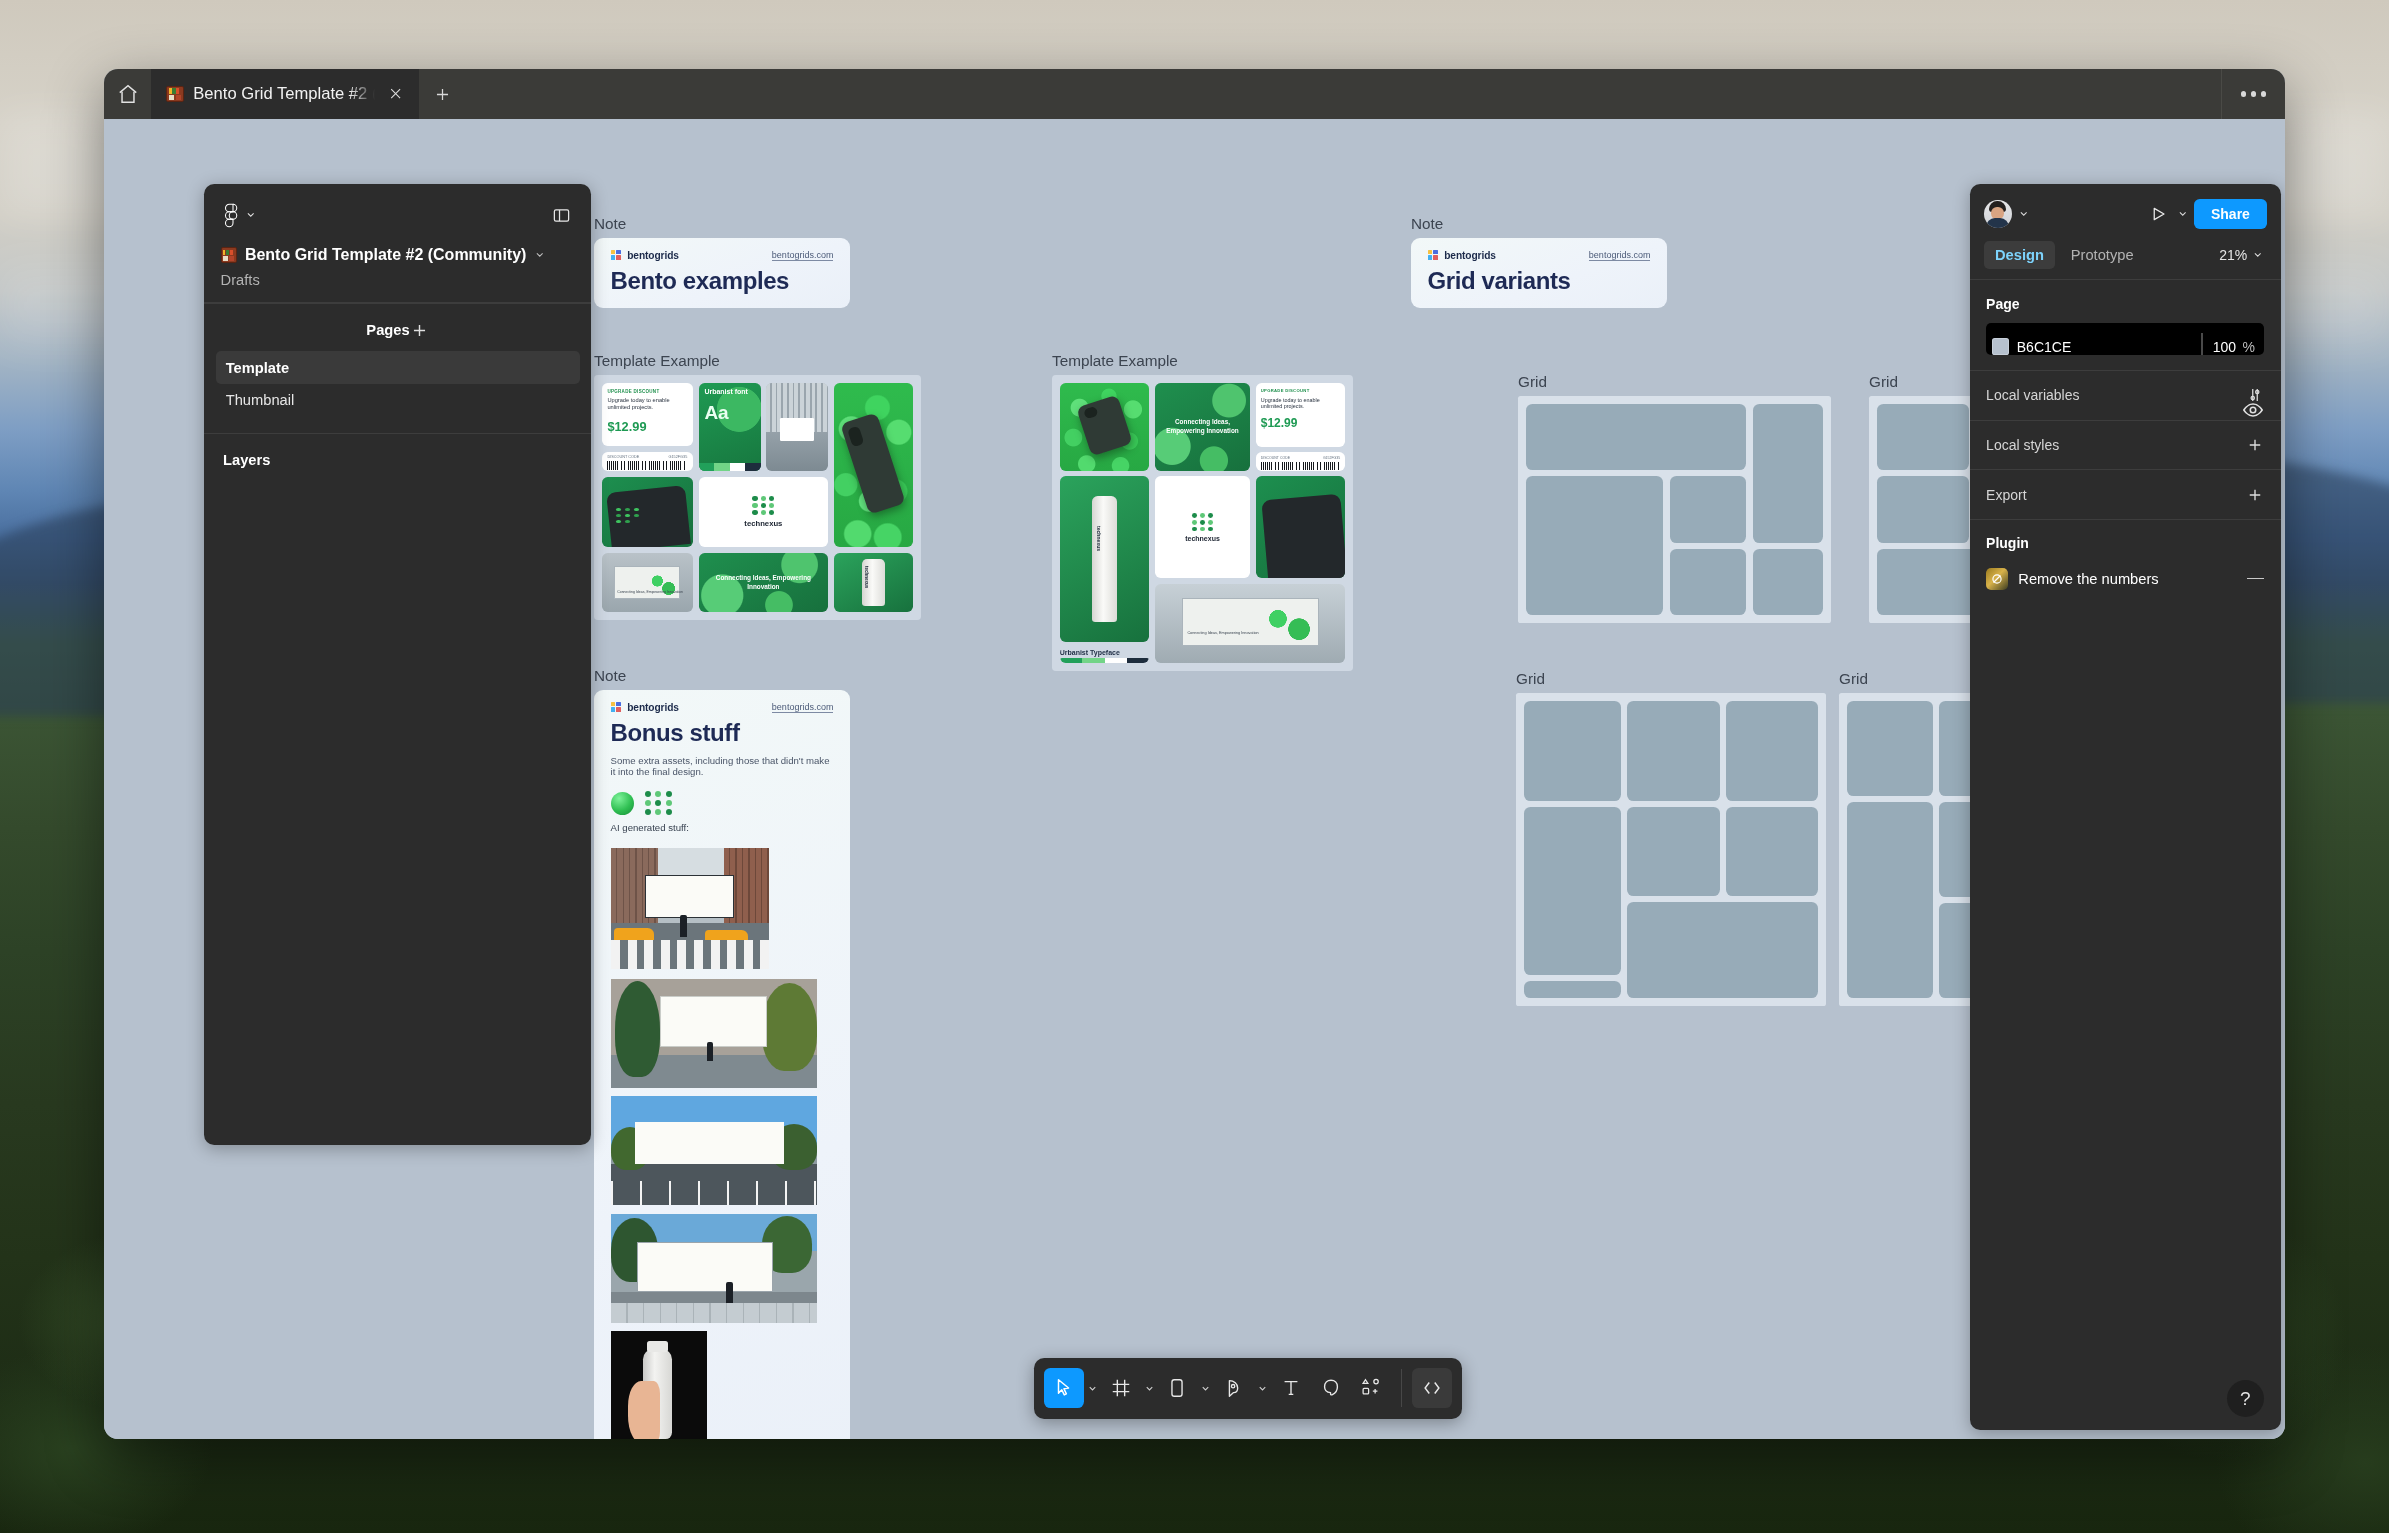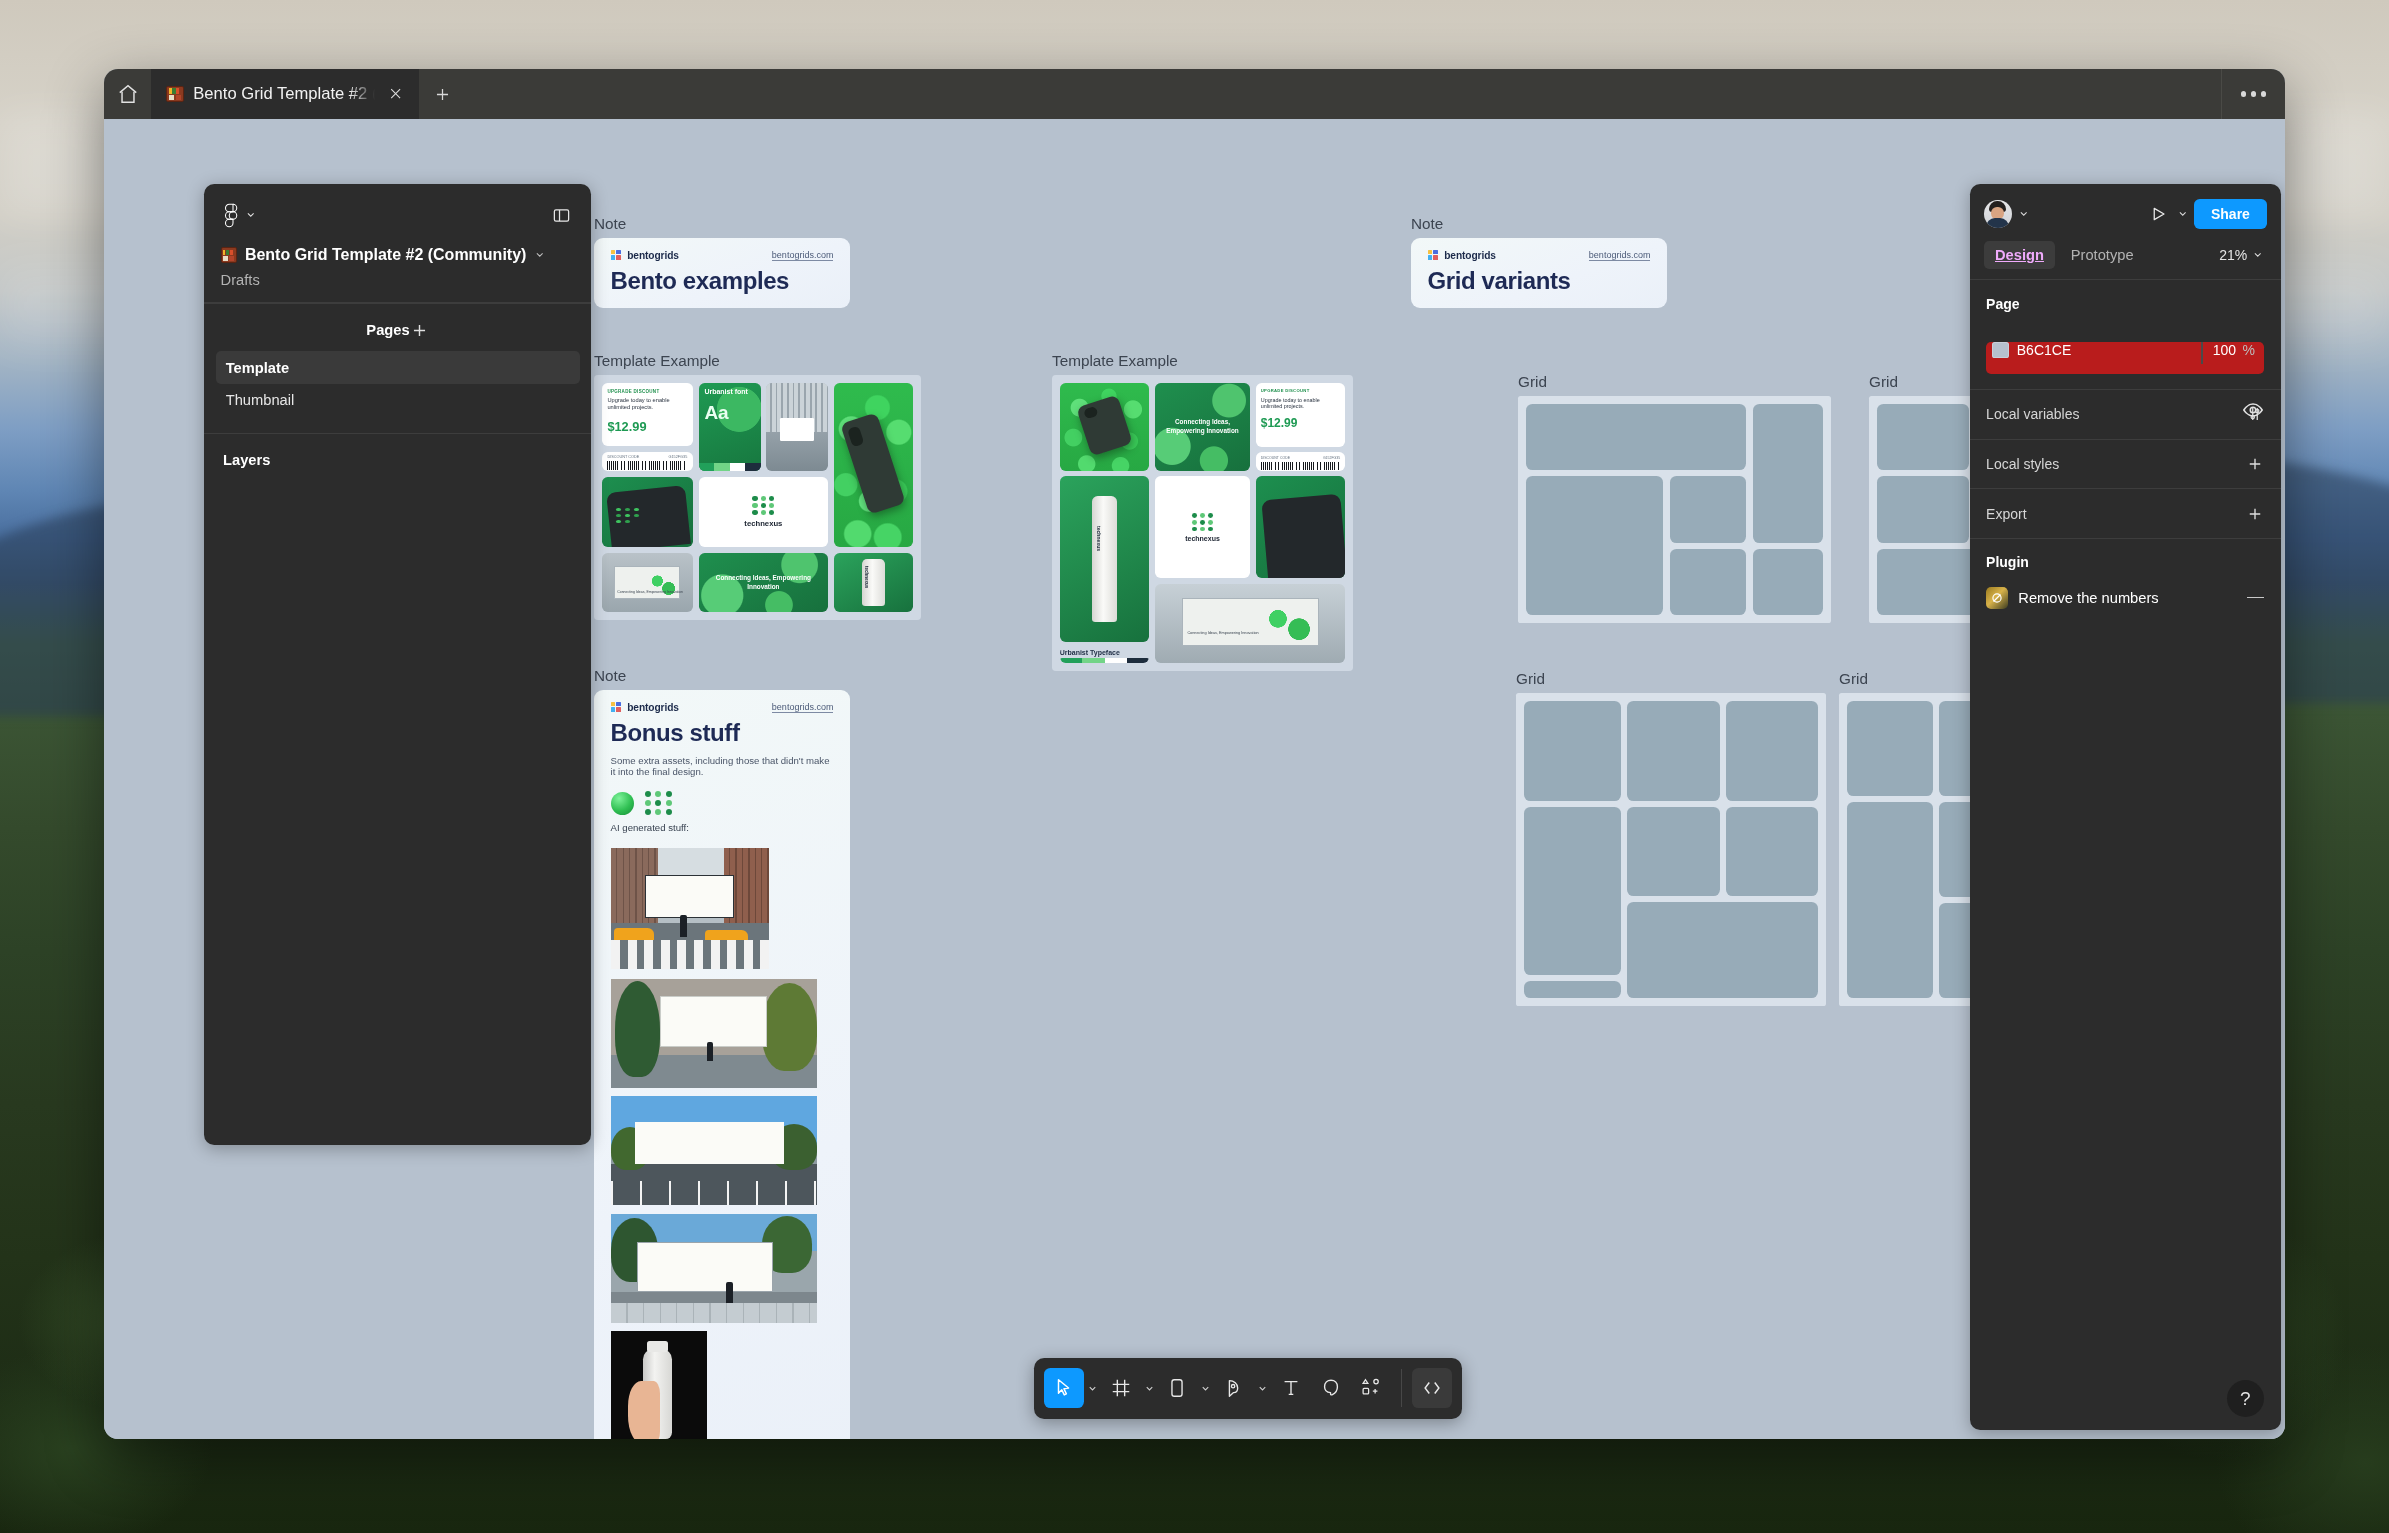--- a/index.html
+++ b/index.html
@@ -191,32 +191,32 @@
     background:#23344a; border-radius:9px 9px 0 0; }
   .rp-row1 .spacer { flex:1 1 auto; }
   .play-btn { width:24px;height:24px;display:flex;align-items:center;justify-content:center;cursor:pointer;}
   .play-btn svg { width:18px; height:18px; }
   .share-btn {
     background:#0d99ff; color:#fff; font-size:14px; font-weight:bold;
     padding: 7px 16.6px; border-radius: 5.7px; cursor:pointer;
   }
   .rp-row2 { display:flex; align-items:center; margin-top: 9px; padding-bottom: 10.2px; gap: 3.8px;}
   .rp-tab { font-size:14.7px; padding: 6.4px 11.5px; border-radius:5.1px; color:#b3b3b3; cursor:pointer; }
-  .rp-tab.active { background:#3c3c3c; color:#f0abfc; font-weight:bold;text-decoration:underline; }
+  .rp-tab.active { background:#3c3c3c; color:#7dd3fc; font-weight:bold; }
   .rp-row2 .spacer { flex:1 1 auto; }
   .zoom-ctl { display:flex;align-items:center;gap:5.1px; font-size:14px; color:#e6e6e6; cursor:pointer; padding-right:2.6px;}
   .rp-sec {
     padding: 15.3px 16.6px;
     border-top: 1.3px solid #3d3d3d;
   }
   .rp-sec-title { font-size: 14px; font-weight:bold; }
   .rp-sec-row { display:flex; align-items:center; justify-content:space-between; }
   .fill-row {
-    display:flex; align-items:flex-start; margin-top: 30px;
-    background:#b91c1c; border-radius: 5.1px; height: 32px; overflow:hidden;
+    display:flex; align-items:flex-end; margin-top: 11px;
+    background:#000000; border-radius: 5.1px; height: 32px; overflow:hidden;
   }
   .fill-sw { width:16.6px; height:16.6px; border-radius:2.6px; margin: 0 7.7px 0 6.4px;
     border:0.6px solid rgba(255,255,255,0.25); flex:0 0 auto;}
   .fill-hex { font-size:14px; color:#fff; flex:1 1 auto; }
   .fill-sep { width:1.3px; height: 22px; background:#4a4a4a; }
   .fill-op { font-size:14px; color:#fff; padding: 0 6.4px 0 10.2px; }
   .fill-pct { font-size:14px; color:#bdbdbd; padding-right: 9px; }
   .eye-icn { width: 22px; height:22px; margin-left: 7.7px; cursor:pointer; flex:0 0 auto;}
   .sec-icn { width:18px; height:18px; cursor:pointer; }
   .plugin-row { display:flex; align-items:center; gap:10.2px; margin-top: 16.6px; }

